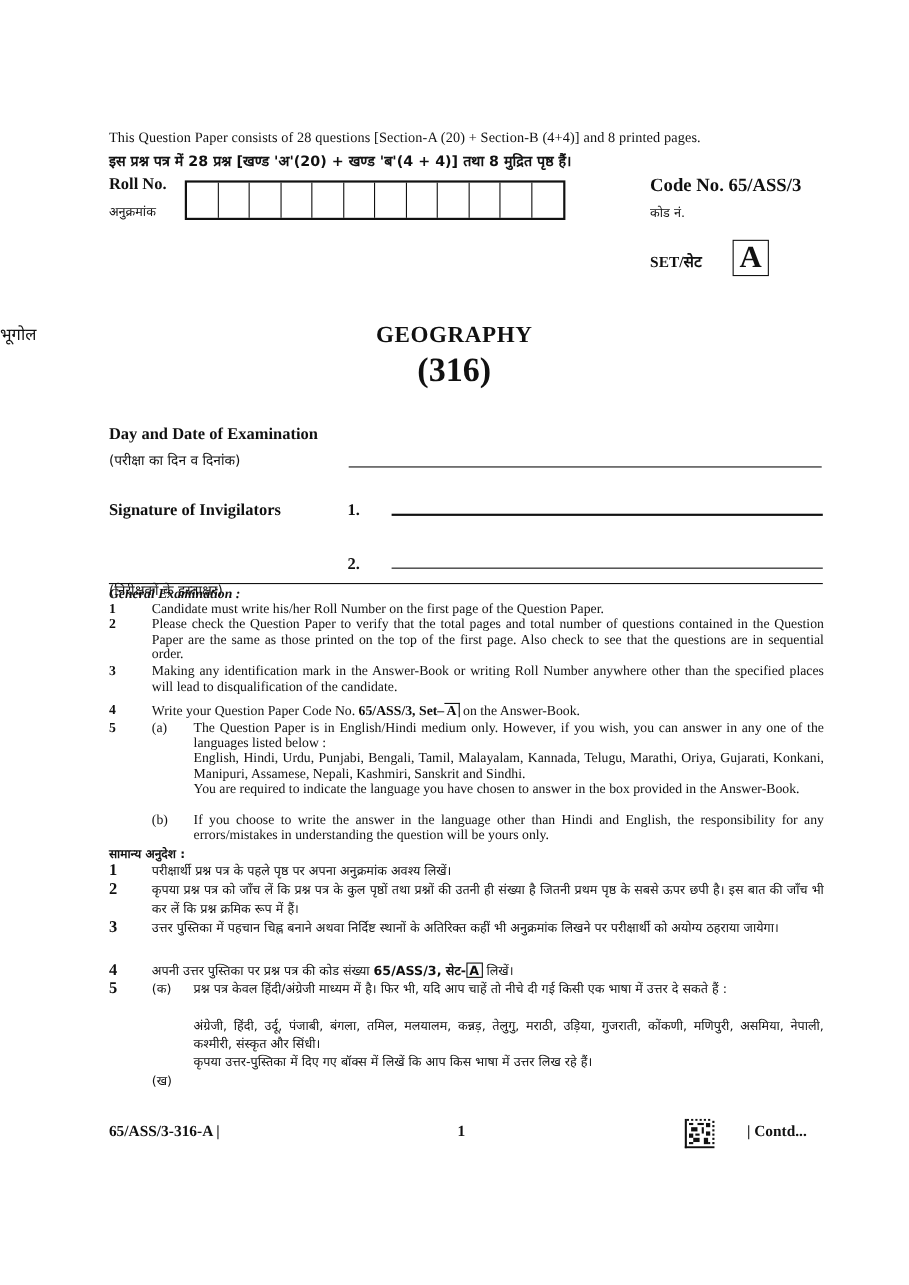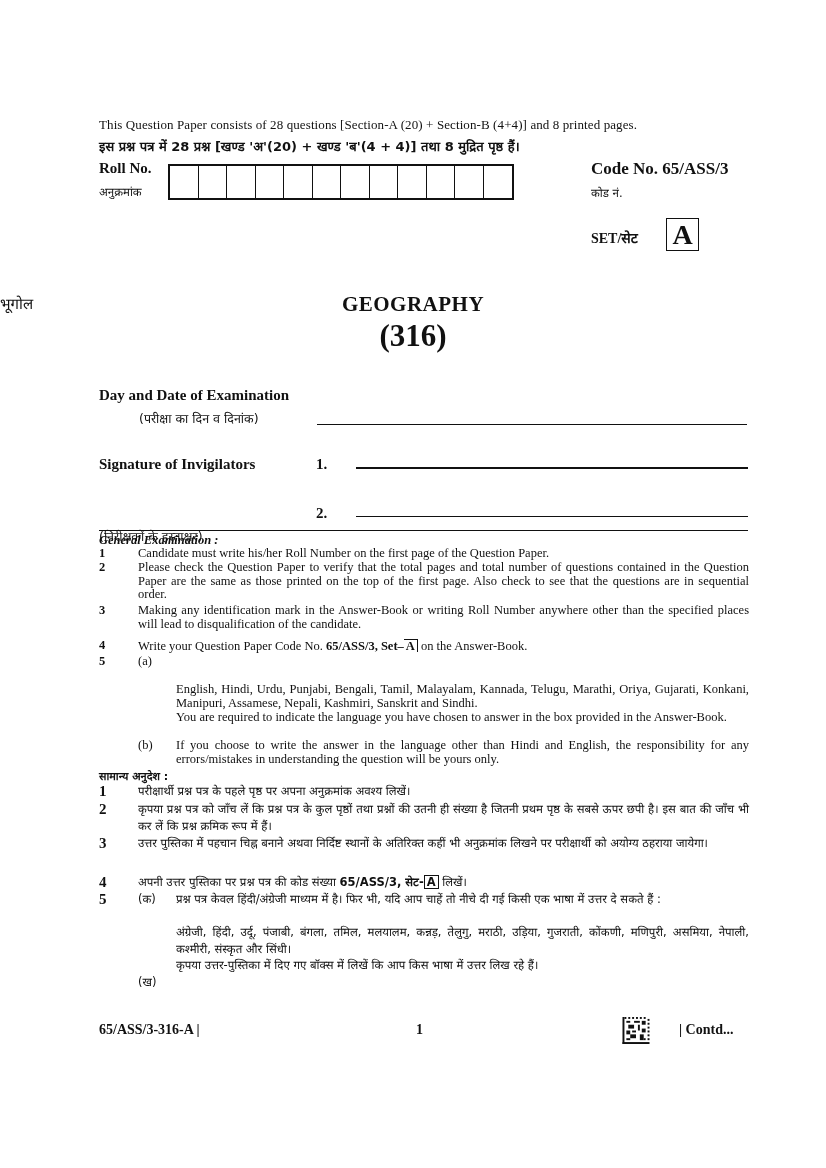--- a/index.html
+++ b/index.html
@@ -15,21 +15,21 @@
   .roll-boxes .box:last-child { border-right:none; }
   .code { left:591px; top:159px; font-size:17px; font-weight:bold; }
   .code-hindi { left:591px; top:185px; font-size:13px; }
   .set-label { left:591px; top:228px; font-size:14px; font-weight:bold; }
   .set-box { left:666px; top:218px; width:33px; height:33px; border:1.6px solid #111; box-sizing:border-box;
              font-size:28px; font-weight:bold; text-align:center; line-height:32px; }
   .title { left:0; width:826px; text-align:center; top:260px; font-size:21px; font-weight:bold; letter-spacing:0.5px;margin-top:32px; }
   .title-hi { left:0; width:722px; text-align:left; top:293px; font-size:17px; }
   .title-code { left:0; width:826px; text-align:center; top:318px; font-size:31px; font-weight:bold; }
   .dd-label { left:99px; top:387px; font-size:15px; font-weight:bold; }
-  .dd-hindi { left:99px; top:410px; font-size:13.5px;margin-left:40px; }
+  .dd-hindi { left:99px; top:410px; font-size:13.5px; }
   .line { height:0; border-top:1.3px solid #111; }
   .sig-label { left:99px; top:456px; font-size:15px; font-weight:bold; }
   .sig-hindi { left:99px; top:480px; font-size:13.5px;margin-top:48px; }
   .sig-num { font-size:15px; font-weight:bold; }
   .gi-title { left:99px; top:533px; font-size:12.5px; font-weight:bold; font-style:italic; }
   .inst { left:99px; width:650px; font-size:12.5px; line-height:13.5px; }
   .inst .num { position:absolute; left:0; font-weight:bold; }
   .inst .txt { position:absolute; left:39px; right:0; text-align:justify; }
   .inst .sub { position:absolute; left:39px; }
   .inst .subtxt { position:absolute; left:77px; right:0; text-align:justify; }
@@ -98,20 +98,21 @@
   <span class="num">3</span>
   <span class="txt">Making any identification mark in the Answer-Book or writing Roll Number anywhere other than the specified places will lead to disqualification of the candidate.</span>
 </div>
 <div class="abs inst" style="top:639px; height:14px;">
   <span class="num">4</span>
   <span class="txt"><span>Write your Question Paper Code No. </span><b>65/ASS/3, Set–</b><span class="inlinebox">A</span><span> on the Answer-Book.</span></span>
 </div>
 <div class="abs inst" style="top:655px; height:112px;">
   <span class="num">5</span>
   <span class="sub" style="top:0;">(a)</span>
+  <span class="subtxt" style="top:0;">The Question Paper is in English/Hindi medium only. However, if you wish, you can answer in any one of the languages listed below :</span>
   <span class="subtxt" style="top:28px;">English, Hindi, Urdu, Punjabi, Bengali, Tamil, Malayalam, Kannada, Telugu, Marathi, Oriya, Gujarati, Konkani, Manipuri, Assamese, Nepali, Kashmiri, Sanskrit and Sindhi.</span>
   <span class="subtxt" style="top:56px;">You are required to indicate the language you have chosen to answer in the box provided in the Answer-Book.</span>
   <span class="sub" style="top:84px;">(b)</span>
   <span class="subtxt" style="top:84px;">If you choose to write the answer in the language other than Hindi and English, the responsibility for any errors/mistakes in understanding the question will be yours only.</span>
 </div>
 
 <div class="abs hi" style="left:99px; top:768px; font-size:11px; font-weight:bold;">सामान्य अनुदेश :</div>
 
 <div class="abs inst hi" style="top:783px; height:16px; line-height:16px;">
   <span class="num" style="font-family:'Liberation Serif',serif;font-size:15px;">1</span>

